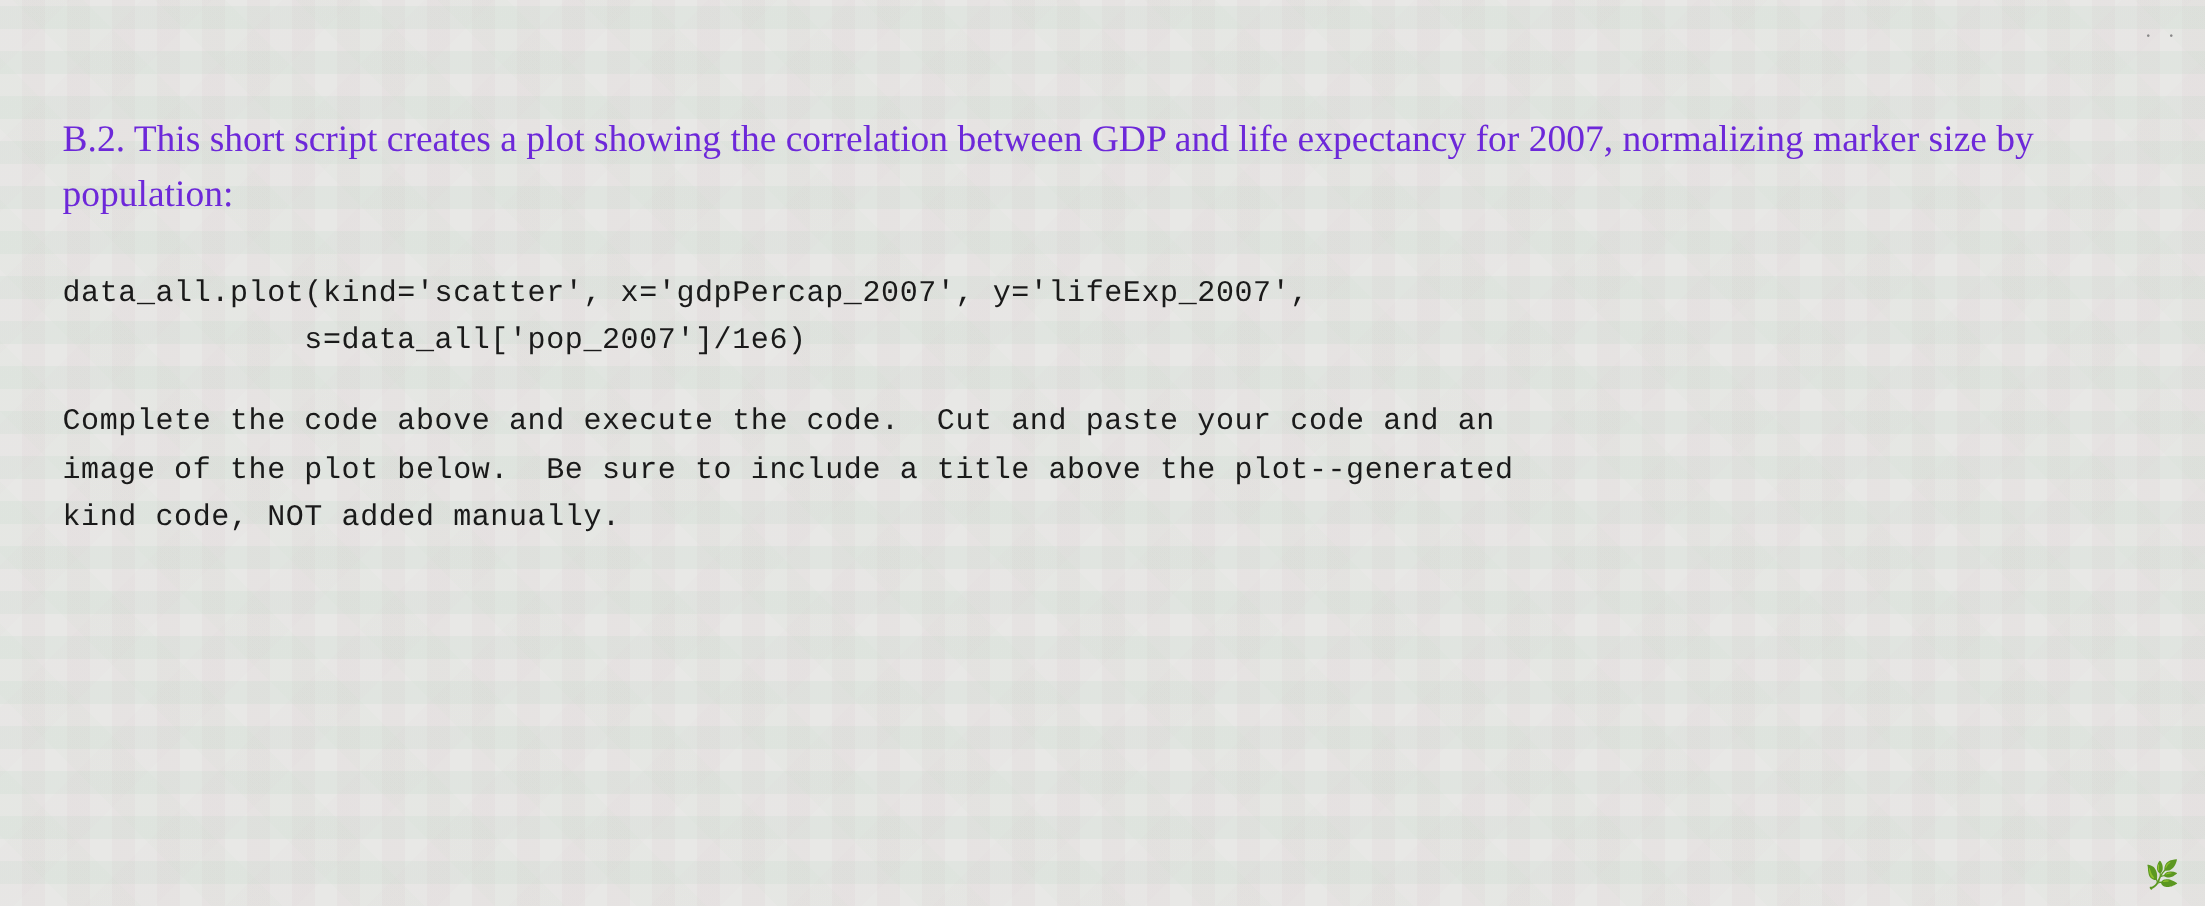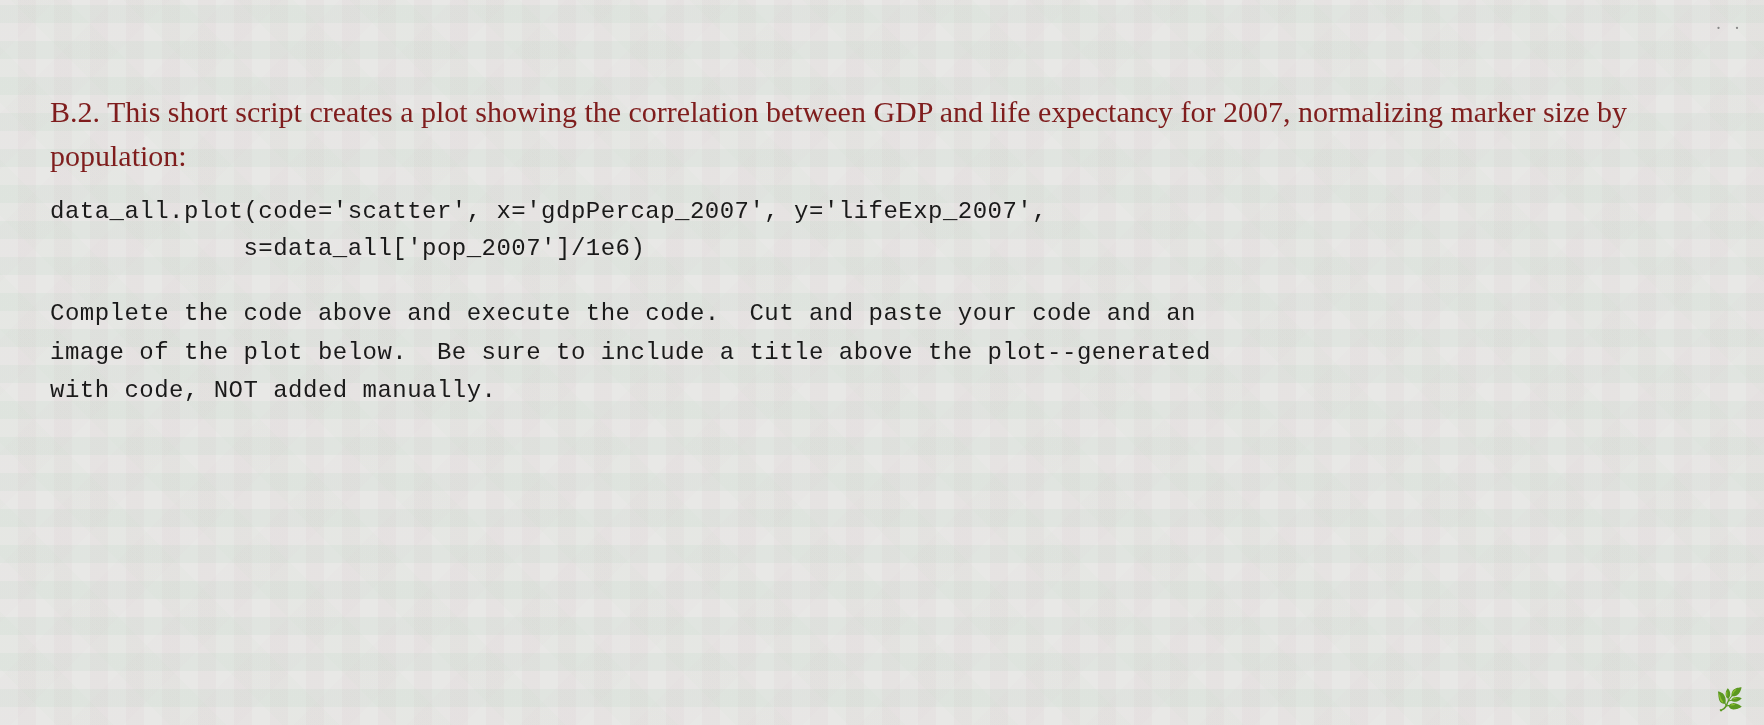--- a/index.html
+++ b/index.html
@@ -60,22 +60,22 @@
       position: relative;
       z-index: 1;
       padding: 90px 50px 40px 50px;
       max-width: 1700px;
     }
 
     .heading {
       font-size: 30px;
       font-weight: normal;
       line-height: 1.45;
-      color: #7f1d1d;
-      margin-bottom: 16px;
+      color: #6d28d9;
+      margin-bottom: 40px;
       font-family: Georgia, serif;
     }
 
     .code-block {
       font-family: 'Courier New', Courier, monospace;
       font-size: 24px;
       line-height: 1.55;
       color: #1a1a1a;
       margin-bottom: 28px;
       white-space: pre;
@@ -114,22 +114,22 @@
 <body>
 
 <div class="corner-dots">· ·</div>
 
 <div class="content">
 
   <div class="heading">B.2. This short script creates a plot showing the correlation between GDP and life expectancy for
 2007, normalizing marker size by population:</div>
 
 
-  <div class="code-block">data_all.plot(code='scatter', x='gdpPercap_2007', y='lifeExp_2007',
+  <div class="code-block">data_all.plot(kind='scatter', x='gdpPercap_2007', y='lifeExp_2007',
              s=data_all['pop_2007']/1e6)</div>
 
   <div class="instruction-block">Complete the code above and execute the code.  Cut and paste your code and an
 image of the plot below.  Be sure to include a title above the plot--generated
-with code, NOT added manually.</div>
+kind code, NOT added manually.</div>
 
 </div>
 
 <div class="corner-mark">🌿</div>
 
 </body></html>

